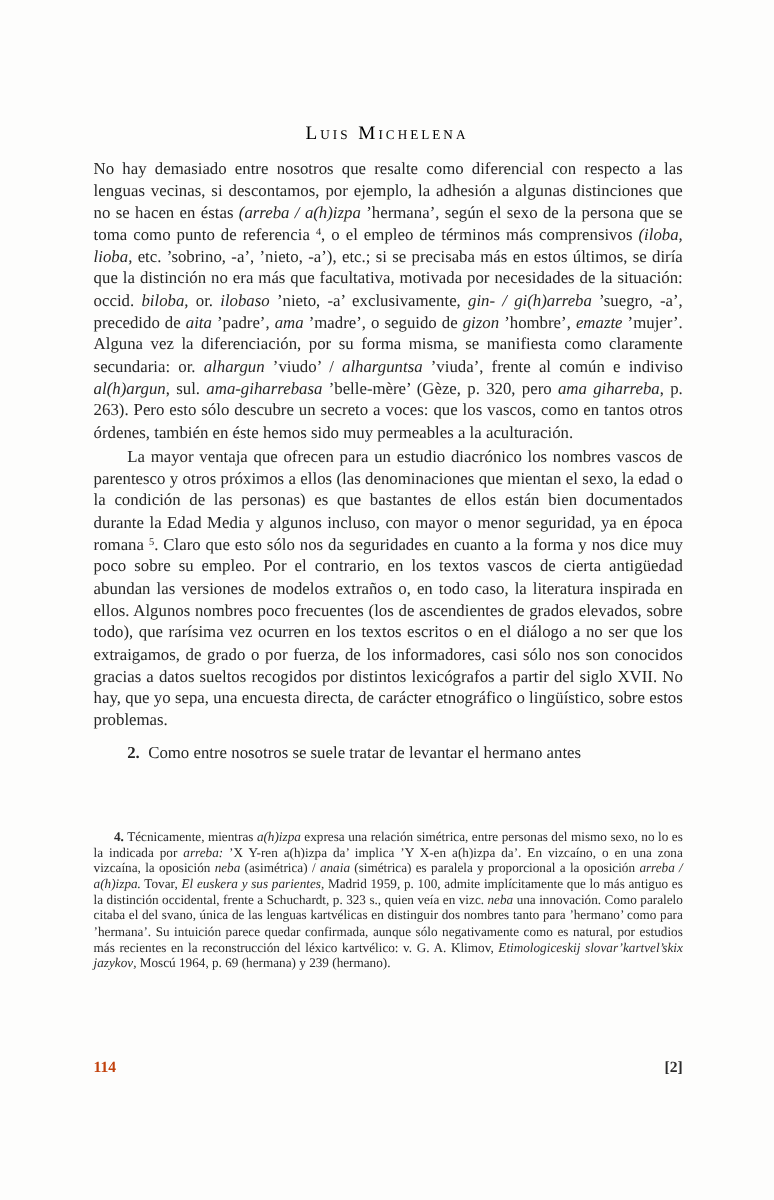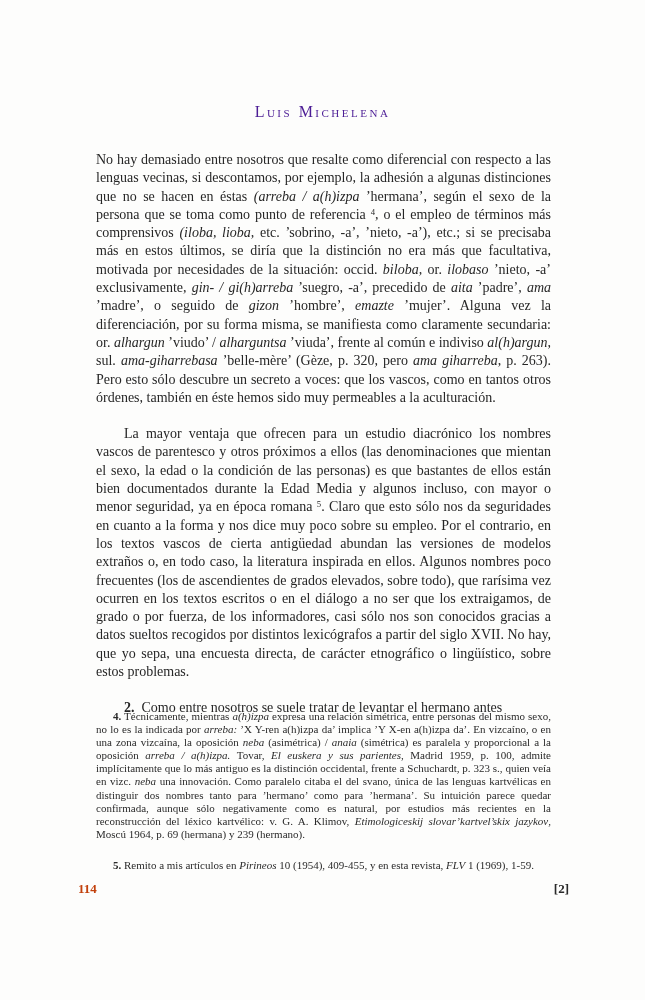--- a/index.html
+++ b/index.html
@@ -16,32 +16,32 @@
   }
   .author {
     position: absolute;
     top: 103px;
     left: 0;
     width: 100%;
     text-align: center;
     font-variant: small-caps;
     font-size: 16px;
     letter-spacing: 2.5px;
-    color: #4c1d95;
+    color: #000000;
   }
   .body-text {
     position: absolute;
     top: 133px;
     left: 78px;
     width: 491px;
     font-size: 14px;
     line-height: 18.3px;
     text-align: justify;
   }
-  p { margin: 18px; }
+  p { margin: 0; }
   .p2, .p3 { text-indent: 28px; }
   .p2 { margin-top: 2px; }
   .p3 { margin-top: 9px; }
   .footnotes {
     position: absolute;
     top: 692px;
     left: 78px;
     width: 491px;
     font-size: 11px;
     line-height: 13.1px;
@@ -83,20 +83,19 @@
   <div class="author">Luis Michelena</div>
 
   <div class="body-text">
     <p class="p1"><span>No hay demasiado entre nosotros que resalte como diferencial con respecto a las lenguas vecinas, si descontamos, por ejemplo, la adhesión a algunas distinciones que no se hacen en éstas </span><span class="it">(arreba / a(h)izpa</span><span> ’hermana’, según el sexo de la persona que se toma como punto de referencia </span><sup>4</sup><span>, o el empleo de términos más comprensivos </span><span class="it">(iloba, lioba,</span><span> etc. ’sobrino, -a’, ’nieto, -a’), etc.; si se precisaba más en estos últimos, se diría que la distinción no era más que facultativa, motivada por necesidades de la situación: occid. </span><span class="it">biloba,</span><span> or. </span><span class="it">ilobaso</span><span> ’nieto, -a’ exclusivamente, </span><span class="it">gin- / gi(h)arreba</span><span> ’suegro, -a’, precedido de </span><span class="it">aita</span><span> ’padre’, </span><span class="it">ama</span><span> ’madre’, o seguido de </span><span class="it">gizon</span><span> ’hombre’, </span><span class="it">emazte</span><span> ’mujer’. Alguna vez la diferenciación, por su forma misma, se manifiesta como claramente secundaria: or. </span><span class="it">alhargun</span><span> ’viudo’ / </span><span class="it">alharguntsa</span><span> ’viuda’, frente al común e indiviso </span><span class="it">al(h)argun</span><span>, sul. </span><span class="it">ama-giharrebasa</span><span> ’belle-mère’ (Gèze, p. 320, pero </span><span class="it">ama giharreba</span><span>, p. 263). Pero esto sólo descubre un secreto a voces: que los vascos, como en tantos otros órdenes, también en éste hemos sido muy permeables a la aculturación.</span></p>
     <p class="p2"><span>La mayor ventaja que ofrecen para un estudio diacrónico los nombres vascos de parentesco y otros próximos a ellos (las denominaciones que mientan el sexo, la edad o la condición de las personas) es que bastantes de ellos están bien documentados durante la Edad Media y algunos incluso, con mayor o menor seguridad, ya en época romana </span><sup>5</sup><span>. Claro que esto sólo nos da seguridades en cuanto a la forma y nos dice muy poco sobre su empleo. Por el contrario, en los textos vascos de cierta antigüedad abundan las versiones de modelos extraños o, en todo caso, la literatura inspirada en ellos. Algunos nombres poco frecuentes (los de ascendientes de grados elevados, sobre todo), que rarísima vez ocurren en los textos escritos o en el diálogo a no ser que los extraigamos, de grado o por fuerza, de los informadores, casi sólo nos son conocidos gracias a datos sueltos recogidos por distintos lexicógrafos a partir del siglo XVII. No hay, que yo sepa, una encuesta directa, de carácter etnográfico o lingüístico, sobre estos problemas.</span></p>
     <p class="p3"><span class="bd">2.</span><span> Como entre nosotros se suele tratar de levantar el hermano antes</span></p>
   </div>
 
   <div class="footnotes">
     <p class="fn"><span class="bd">4.</span><span> Técnicamente, mientras </span><span class="it">a(h)izpa</span><span> expresa una relación simétrica, entre personas del mismo sexo, no lo es la indicada por </span><span class="it">arreba:</span><span> ’X Y-ren a(h)izpa da’ implica ’Y X-en a(h)izpa da’. En vizcaíno, o en una zona vizcaína, la oposición </span><span class="it">neba</span><span> (asimétrica) / </span><span class="it">anaia</span><span> (simétrica) es paralela y proporcional a la oposición </span><span class="it">arreba / a(h)izpa.</span><span> Tovar, </span><span class="it">El euskera y sus parientes</span><span>, Madrid 1959, p. 100, admite implícitamente que lo más antiguo es la distinción occidental, frente a Schuchardt, p. 323 s., quien veía en vizc. </span><span class="it">neba</span><span> una innovación. Como paralelo citaba el del svano, única de las lenguas kartvélicas en distinguir dos nombres tanto para ’hermano’ como para ’hermana’. Su intuición parece quedar confirmada, aunque sólo negativamente como es natural, por estudios más recientes en la reconstrucción del léxico kartvélico: v. G. A. Klimov, </span><span class="it">Etimologiceskij slovar’kartvel’skix jazykov</span><span>, Moscú 1964, p. 69 (hermana) y 239 (hermano).</span></p>
-    <p class="fn"><span class="bd">5.</span><span> Remito a mis artículos en </span><span class="it">Pirineos</span><span> 10 (1954), 409-455, y en esta revista, </span><span class="it">FLV</span><span> 1 (1969), 1-59.</span></p>
   </div>
 
   <div class="footer-left">114</div>
 
   <div class="footer-right">[2]</div>
 
 </div>
 
 </body></html>

